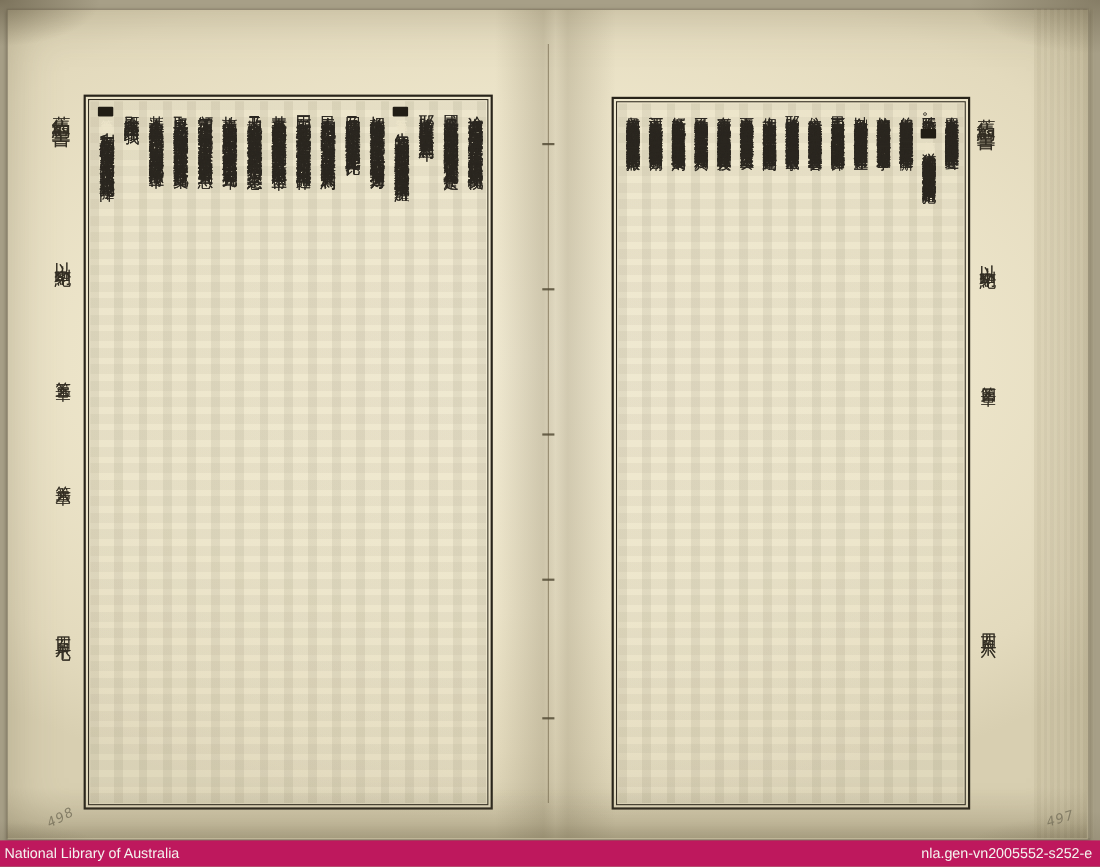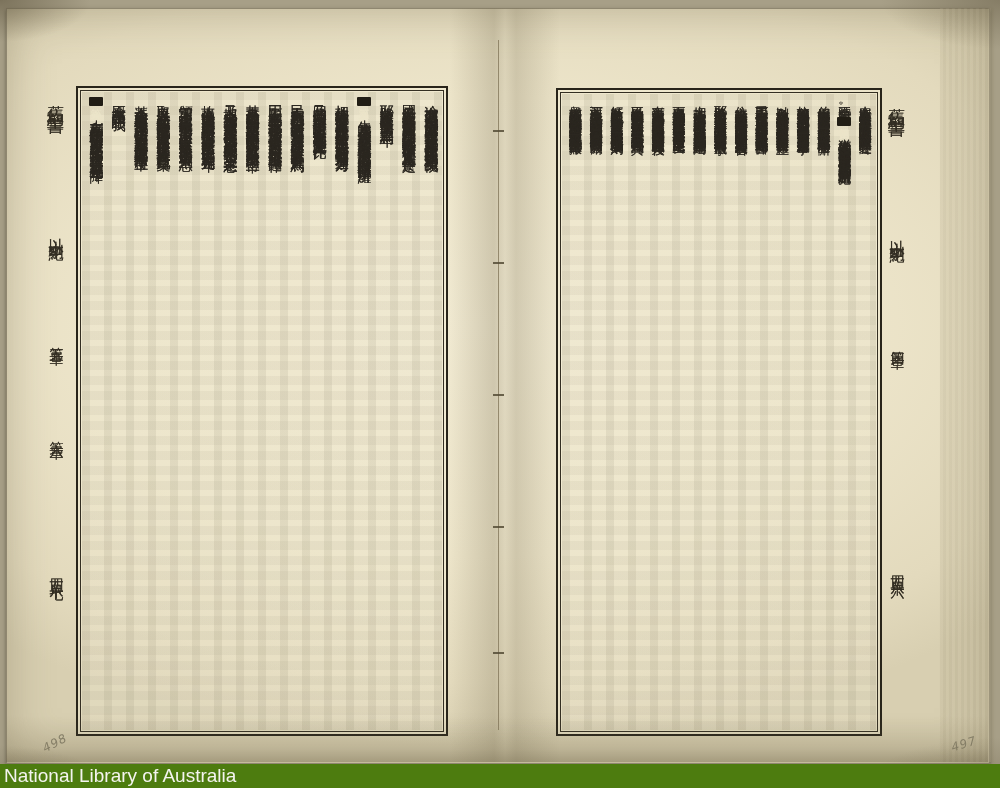--- a/index.html
+++ b/index.html
@@ -86,22 +86,22 @@
   .m-page{font-size:14px;letter-spacing:2px;}
   
   .pencil{
     position:absolute;font-family:"DejaVu Sans",sans-serif;font-style:italic;
     font-size:12px;color:#87816b;letter-spacing:1px;
   }
   .pencil-l{left:42px;top:736px;transform:rotate(-27deg);}
   .pencil-r{left:951px;top:737px;transform:rotate(-17deg);}
   
   .bar{
-    position:absolute;left:0;right:0;bottom:0;height:24px;background:#4d7c0f;
-    font-family:"Liberation Sans","DejaVu Sans",sans-serif;font-size:19px;
+    position:absolute;left:0;right:0;bottom:0;height:24px;background:#be185d;
+    font-family:"Liberation Sans","DejaVu Sans",sans-serif;font-size:13px;
     color:#f4f4ef;line-height:24px;
   }
   .bar .bar-left{position:absolute;left:4px;top:0;}
   .bar .bar-right{position:absolute;right:7px;top:0;}
 </style>
 </head>
 <body>
 
 <div class="paper"></div>
 <div class="edge-right"></div>
@@ -170,13 +170,14 @@
 <div class="mlab m-page" style="left:888px;top:565px">四百八十六</div>
 
 <div class="pencil pencil-l">498</div>
 <div class="pencil pencil-r">497</div>
 
 <div class="bottom-curve"></div>
 <div class="vignette"></div>
 
 <div class="bar">
   <span class="bar-left">National Library of Australia</span>
+  <span class="bar-right">nla.gen-vn2005552-s252-e</span>
 </div>
 
 </body></html>

